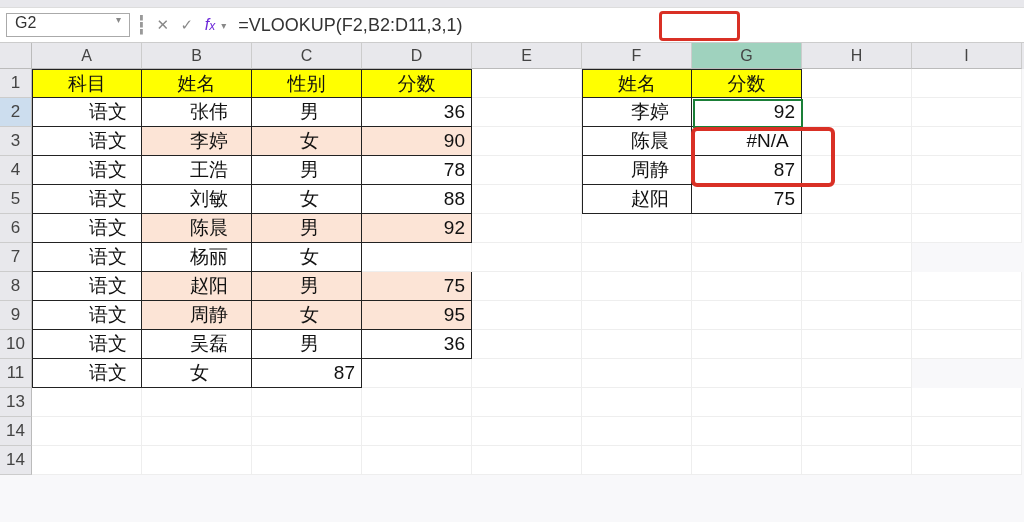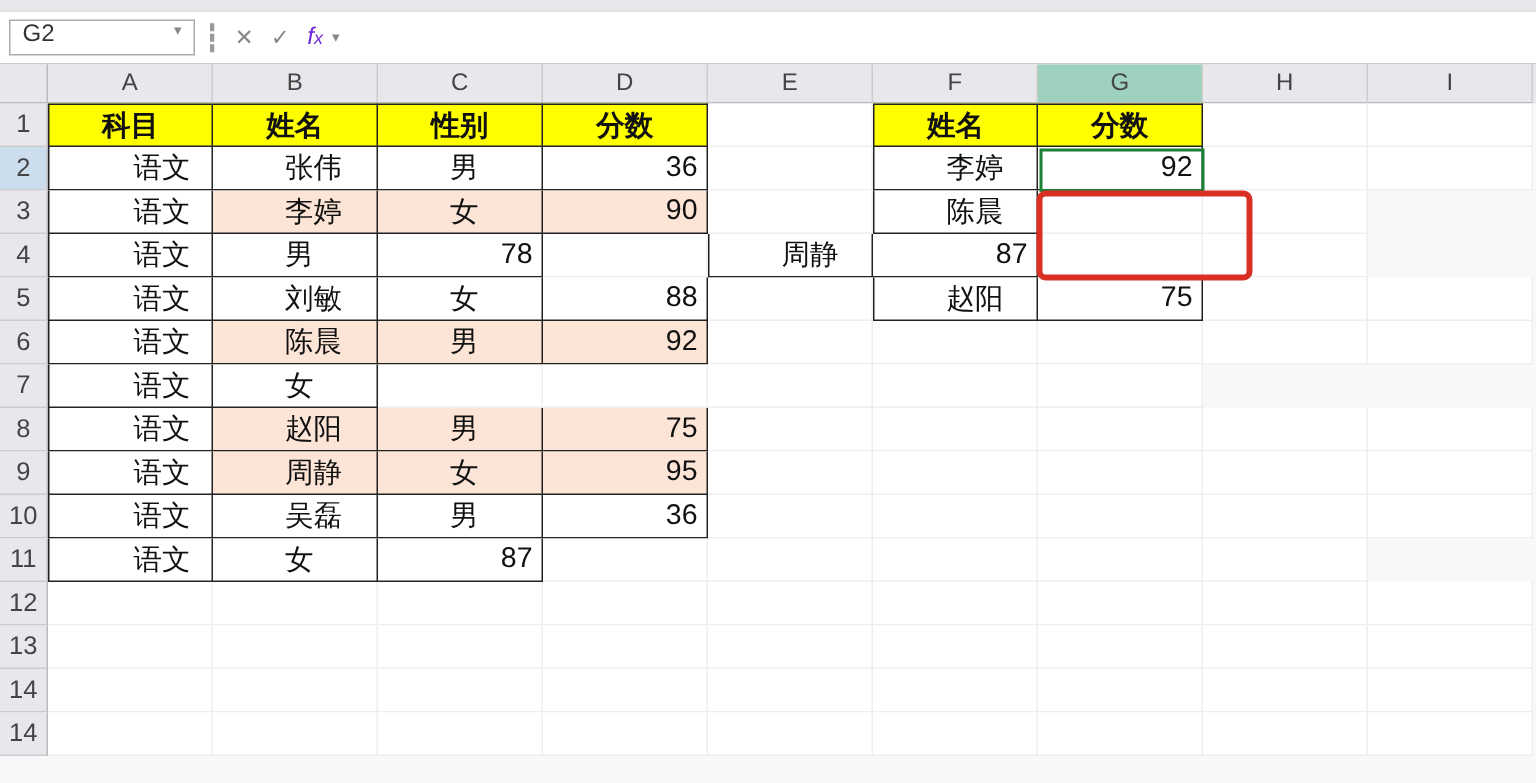--- a/index.html
+++ b/index.html
@@ -22,21 +22,21 @@
 .col-headers { display: flex; height: 26px; background: #e8e8ec; }
 .corner { width: 32px; background: #e8e8ec; border-right: 1px solid #bbb; border-bottom: 1px solid #bbb; }
 .col-header { flex: 0 0 110px; display: flex; align-items: center; justify-content: center; font-size: 16px; color: #444; border-right: 1px solid #ccc; border-bottom: 1px solid #bbb; }
 .col-header.sel { background: #9fd2be; }
 .row { display: flex; height: 29px; }
 .row-header { width: 32px; display: flex; align-items: center; justify-content: center; font-size: 17px; color: #444; background: #e8e8ec; border-right: 1px solid #bbb; border-bottom: 1px solid #ccc; }
 .row-header.sel { background: #cde; }
 .cell { flex: 0 0 110px; height: 29px; display: flex; align-items: center; padding: 0 6px; font-size: 19px; color: #111; background: #fff; border-right: 1px solid #d4d4d4; border-bottom: 1px solid #d4d4d4; }
 .cell.blank { background: #fff; border-right: 1px solid #eee; border-bottom: 1px solid #eee; }
 
-.table-hdr { background: #ffff00; font-weight: bold; justify-content: center; border: 1px solid #222; border-left: none; border-top: 1px solid #222; }
+.table-hdr { background: #ffff00; font-weight: normal; justify-content: center; border: 1px solid #222; border-left: none; border-top: 1px solid #222; }
 .table-hdr.first { border-left: 1px solid #222; }
 .tcell { border: 1px solid #222; border-top: none; border-left: none; padding-left: 48px; }
 .tcell.first { border-left: 1px solid #222; }
 .center { justify-content: center; }
 .right { justify-content: flex-end; }
 .peach { background: #fce4d6; }
 
 .sel-cell { position: absolute; border: 2px solid #1a7f37; pointer-events: none; }
 #sel-G2 { top: 56px; left: 693px; width: 110px; height: 29px; }
 
@@ -51,20 +51,26 @@
 <div class="formula-bar">
   <div class="name-box">
     <span>G2</span>
     <span class="name-box-chevron">▾</span>
   </div>
   <span class="separator">┇</span>
   <div class="btn-icon cancel">✕</div>
   <div class="btn-icon accept">✓</div>
   <span class="fx-label">f<span style="font-size:12px">x</span></span>
   <span class="fx-dropdown">▾</span>
+  <div class="formula-input">
+    <span>=VLOOKUP(F2,</span>
+      <span>B2:D11</span>
+      <span>,3,1)</span>
+    <div class="formula-highlight-box" id="formula-box-range"></div>
+  </div>
 </div>
 
 <div class="spreadsheet">
   <div class="col-headers">
     <div class="corner"></div>
 
   <div class="col-header">A</div>
       <div class="col-header">B</div>
       <div class="col-header">C</div>
       <div class="col-header">D</div>
@@ -100,26 +106,28 @@
         <div class="cell blank"></div>
       </div>
       <div class="row">
         <div class="row-header">3</div>
         <div class="cell tcell first center">语文</div>
         <div class="cell tcell peach">李婷</div>
         <div class="cell tcell peach">女</div>
         <div class="cell tcell peach right">90</div>
         <div class="cell blank"></div>
         <div class="cell tcell first">陈晨</div>
+        <div class="cell tcell center">#N/A</div>
         <div class="cell blank"></div>
         <div class="cell blank"></div>
       </div>
       <div class="row">
         <div class="row-header">4</div>
         <div class="cell tcell first center">语文</div>
+        <div class="cell tcell">王浩</div>
         <div class="cell tcell">男</div>
         <div class="cell tcell right">78</div>
         <div class="cell blank"></div>
         <div class="cell tcell first">周静</div>
         <div class="cell tcell right">87</div>
         <div class="cell blank"></div>
         <div class="cell blank"></div>
       </div>
       <div class="row">
         <div class="row-header">5</div>
@@ -141,20 +149,21 @@
         <div class="cell tcell peach right">92</div>
         <div class="cell blank"></div>
         <div class="cell blank"></div>
         <div class="cell blank"></div>
         <div class="cell blank"></div>
         <div class="cell blank"></div>
       </div>
       <div class="row">
         <div class="row-header">7</div>
         <div class="cell tcell first center">语文</div>
+        <div class="cell tcell">杨丽</div>
         <div class="cell tcell">女</div>
         <div class="cell blank"></div>
         <div class="cell blank"></div>
         <div class="cell blank"></div>
         <div class="cell blank"></div>
         <div class="cell blank"></div>
       </div>
       <div class="row">
         <div class="row-header">8</div>
         <div class="cell tcell first center">语文</div>
@@ -189,32 +198,20 @@
         <div class="cell blank"></div>
         <div class="cell blank"></div>
         <div class="cell blank"></div>
         <div class="cell blank"></div>
       </div>
       <div class="row">
         <div class="row-header">11</div>
         <div class="cell tcell first center">语文</div>
         <div class="cell tcell">女</div>
         <div class="cell tcell right">87</div>
-        <div class="cell blank"></div>
-        <div class="cell blank"></div>
-        <div class="cell blank"></div>
-        <div class="cell blank"></div>
-        <div class="cell blank"></div>
-      </div>
-      <div class="row">
-        <div class="row-header">12</div>
-        <div class="cell blank"></div>
-        <div class="cell blank"></div>
-        <div class="cell blank"></div>
-        <div class="cell blank"></div>
         <div class="cell blank"></div>
         <div class="cell blank"></div>
         <div class="cell blank"></div>
         <div class="cell blank"></div>
         <div class="cell blank"></div>
       </div>
       <div class="row">
         <div class="row-header">13</div>
         <div class="cell blank"></div>
         <div class="cell blank"></div>

